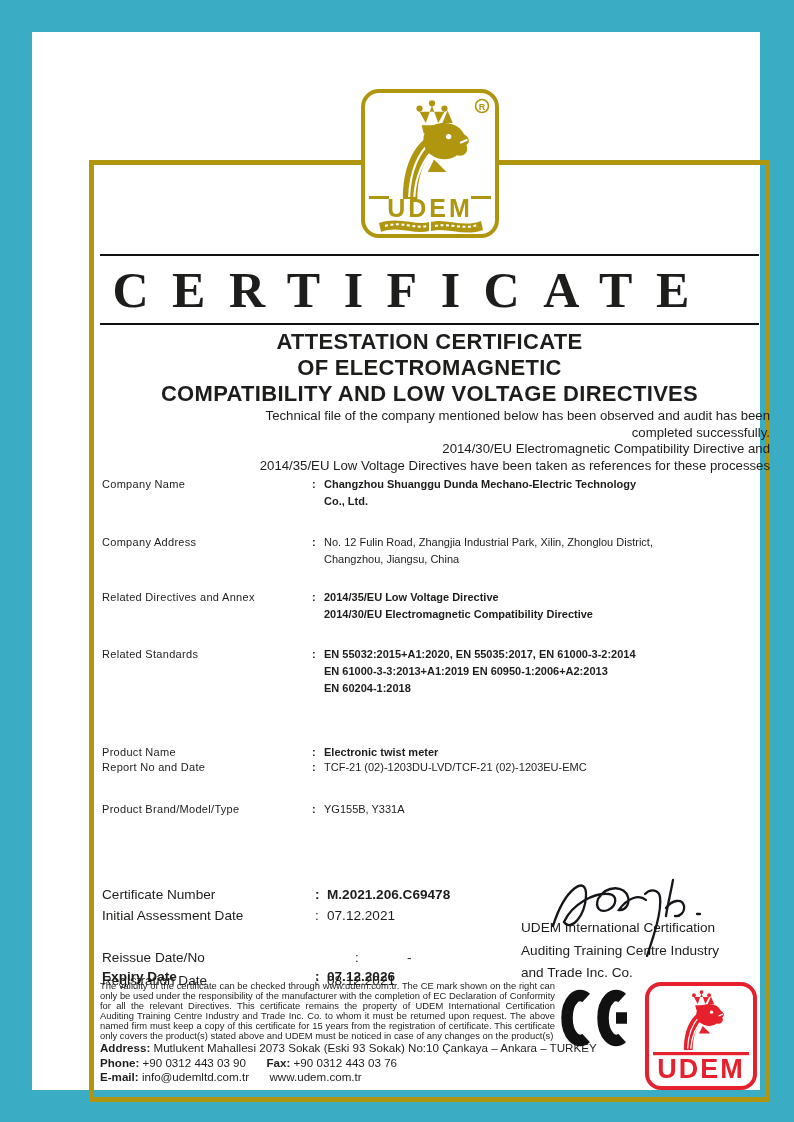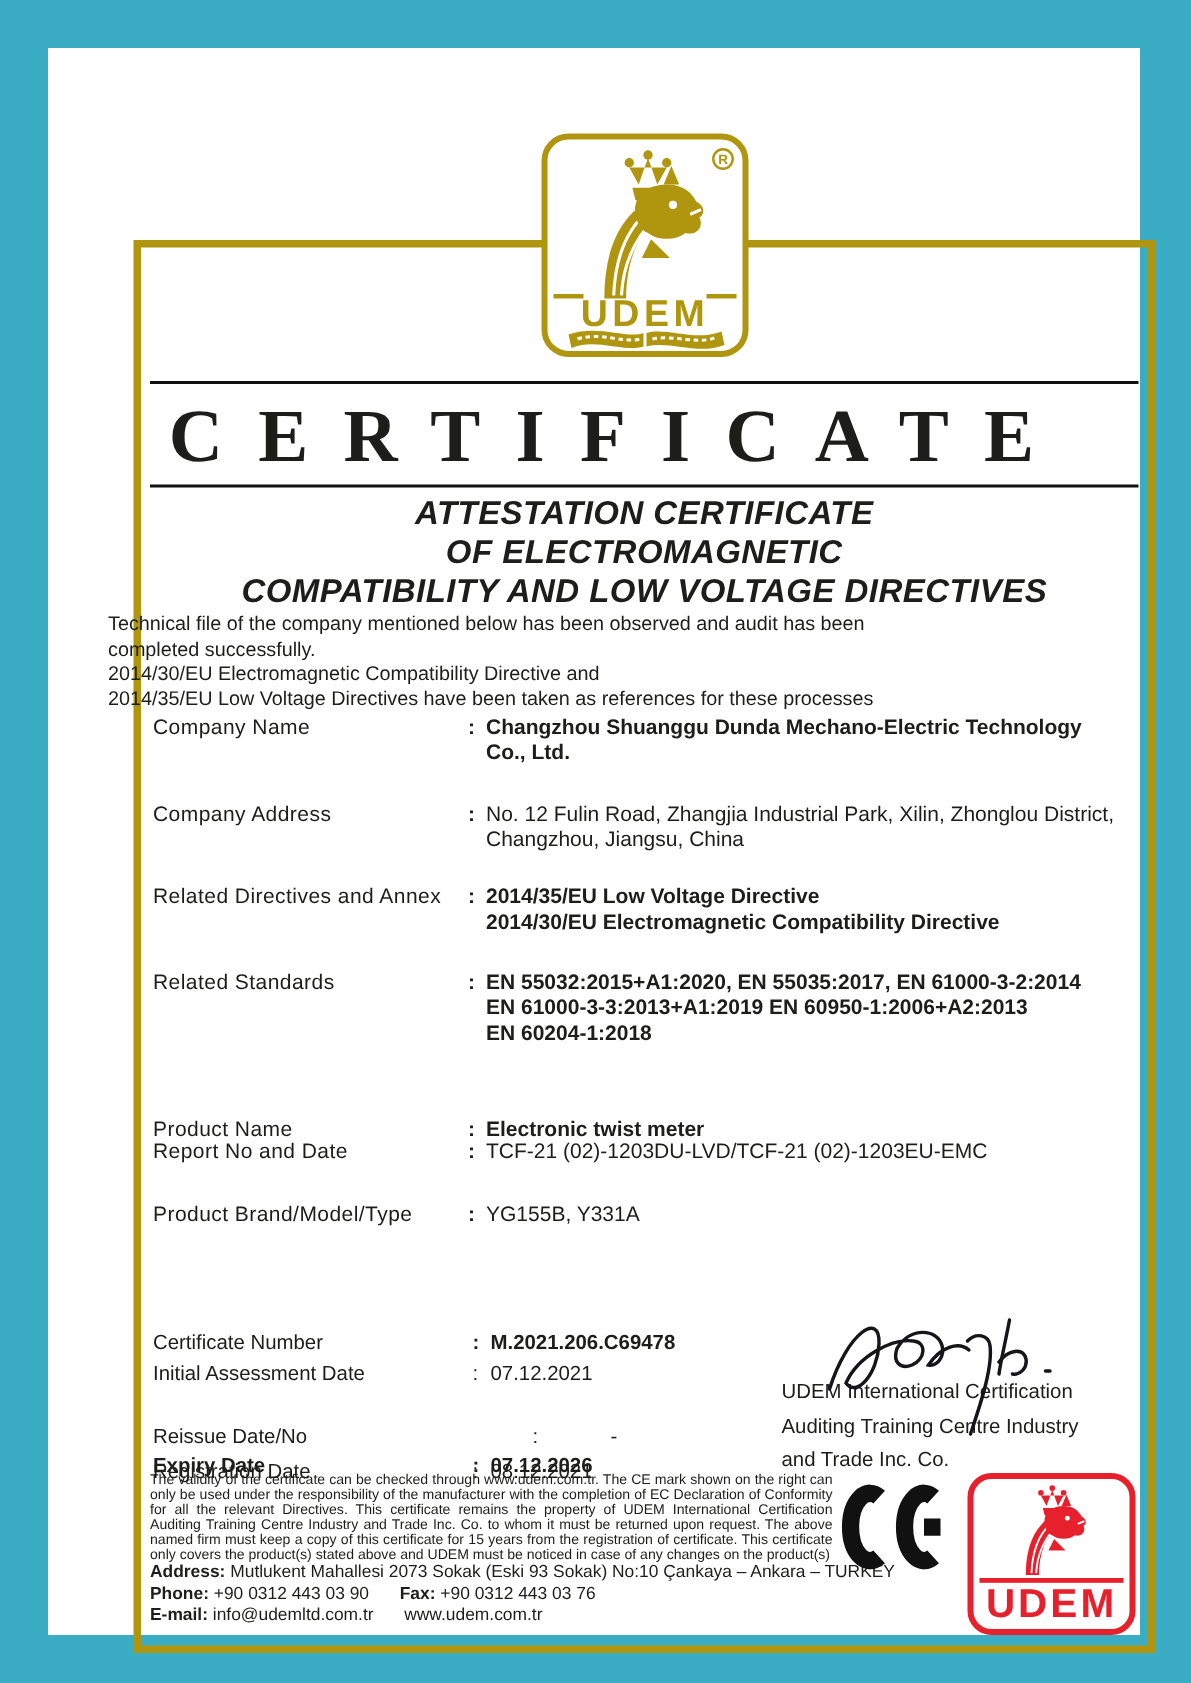--- a/index.html
+++ b/index.html
@@ -16,24 +16,24 @@
   .gold-frame{left:57px;top:128px;width:681px;height:942px;border:5px solid var(--gold);}
   
   .top-logo{left:329px;top:57px;width:138px;height:149px;background:#fff;border:4px solid var(--gold);border-radius:18px;z-index:3;}
   .top-logo svg{color:var(--gold);display:block;width:130px;height:141px;}
   
   .rule{left:68px;width:659px;height:2px;background:#111;}
   .rule-top{top:222px;}
   .rule-bottom{top:291px;}
   .big-title{left:57px;top:227px;width:561px;text-align:center;font-family:"Liberation Serif",serif;
     font-weight:bold;font-size:50px;letter-spacing:0.47em;padding-left:0.47em;line-height:62px;}
-  .subtitle{left:57px;top:297px;width:681px;text-align:center;font-weight:bold;font-size:22px;line-height:26px;letter-spacing:0.3px;font-style:italic;}
-  .intro{left:40px;top:376px;width:681px;text-align:left;font-size:13.2px;line-height:16.5px;}
-  
-  .row{left:70px;width:660px;display:grid;grid-template-columns:210px 12px 1fr;font-size:14px;line-height:17px;}
+  .subtitle{left:57px;top:297px;width:681px;text-align:center;font-weight:bold;font-size:22px;line-height:26px;letter-spacing:0.3px;}
+  .intro{left:57px;top:376px;width:681px;text-align:right;font-size:13.2px;line-height:16.5px;}
+  
+  .row{left:70px;width:660px;display:grid;grid-template-columns:210px 12px 1fr;font-size:11px;line-height:17px;}
   .row .lbl{letter-spacing:0.3px;}
   .row .colon{text-align:left;}
   .v-bold{font-weight:bold;}
   .r-company{top:444px;}
   .r-address{top:502px;}
   .r-directives{top:557px;}
   .r-standards{top:614px;}
   .r-product{top:684px;margin-top:28px;}
   .r-report{top:727px;}
   .r-brand{top:769px;}

